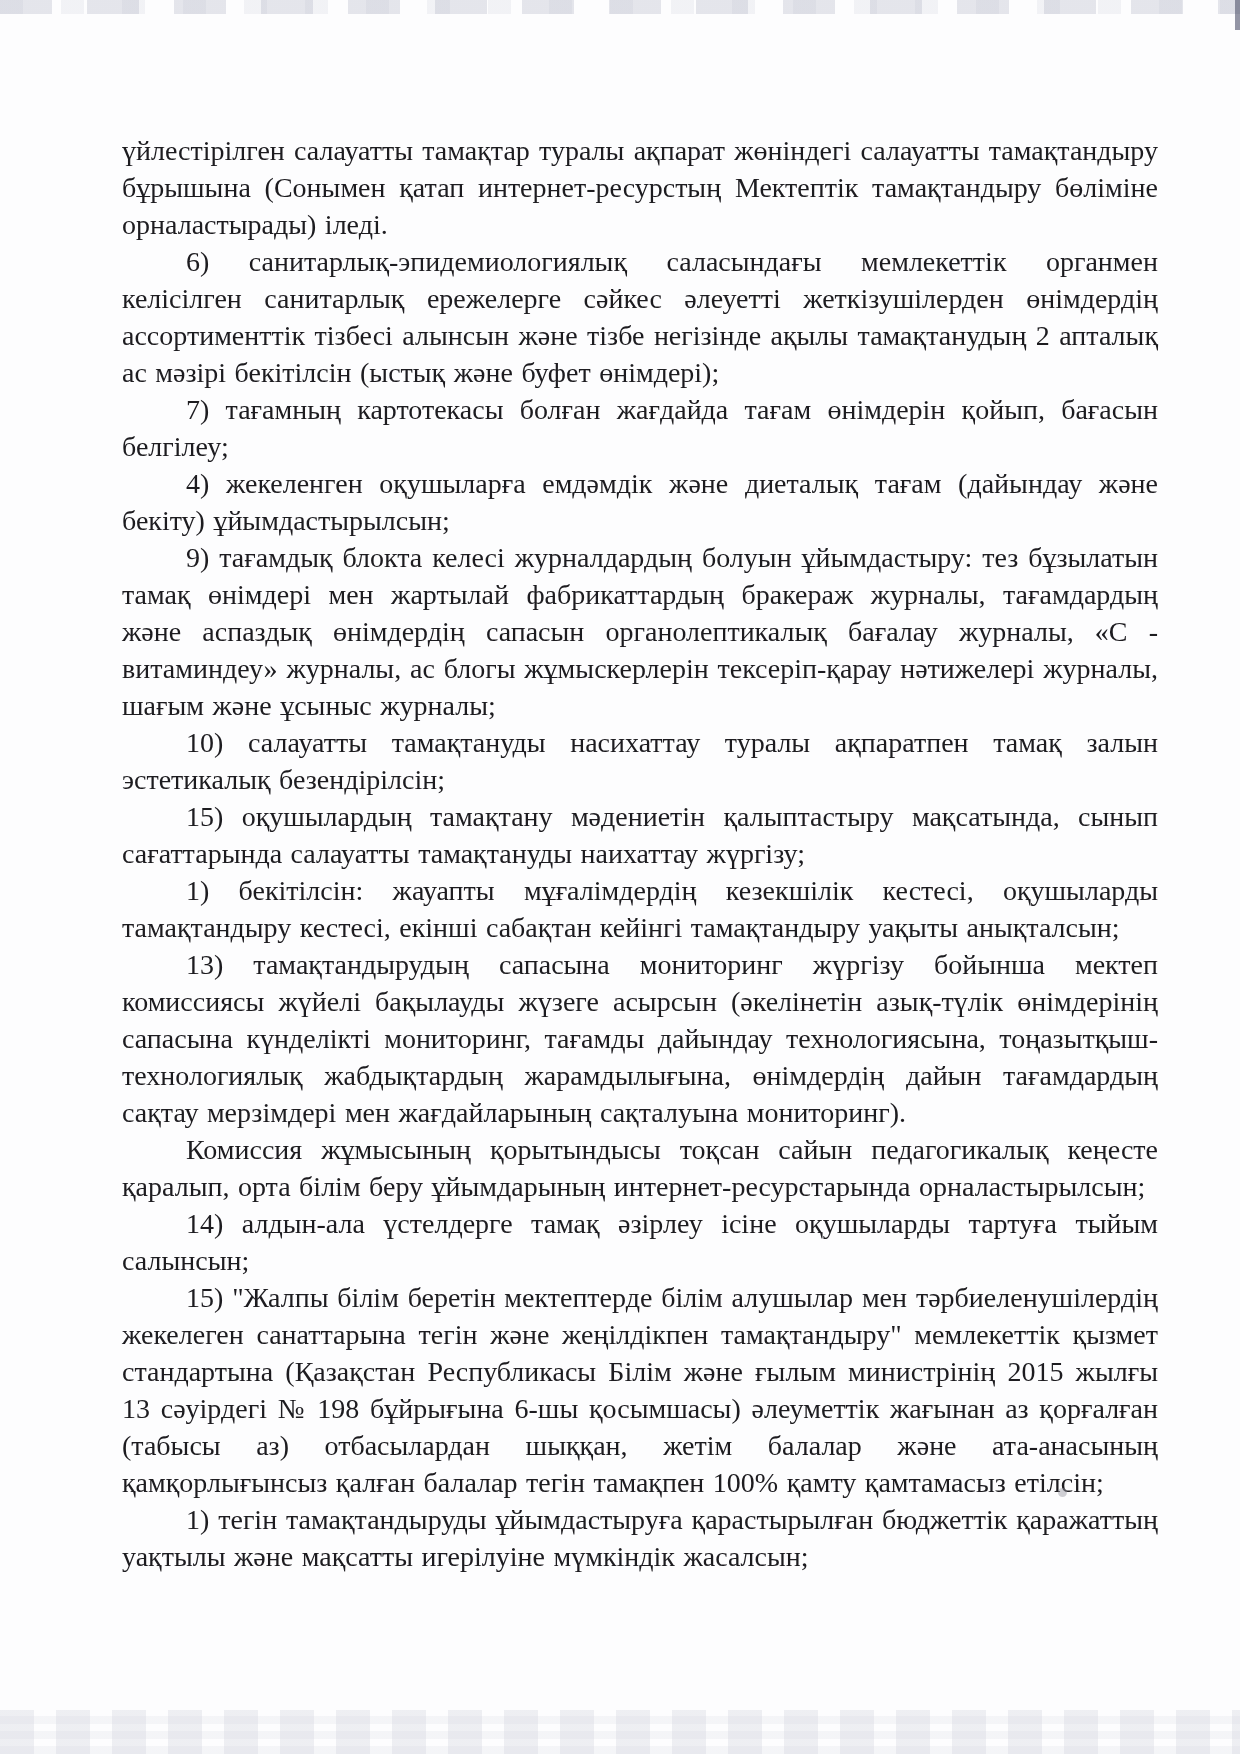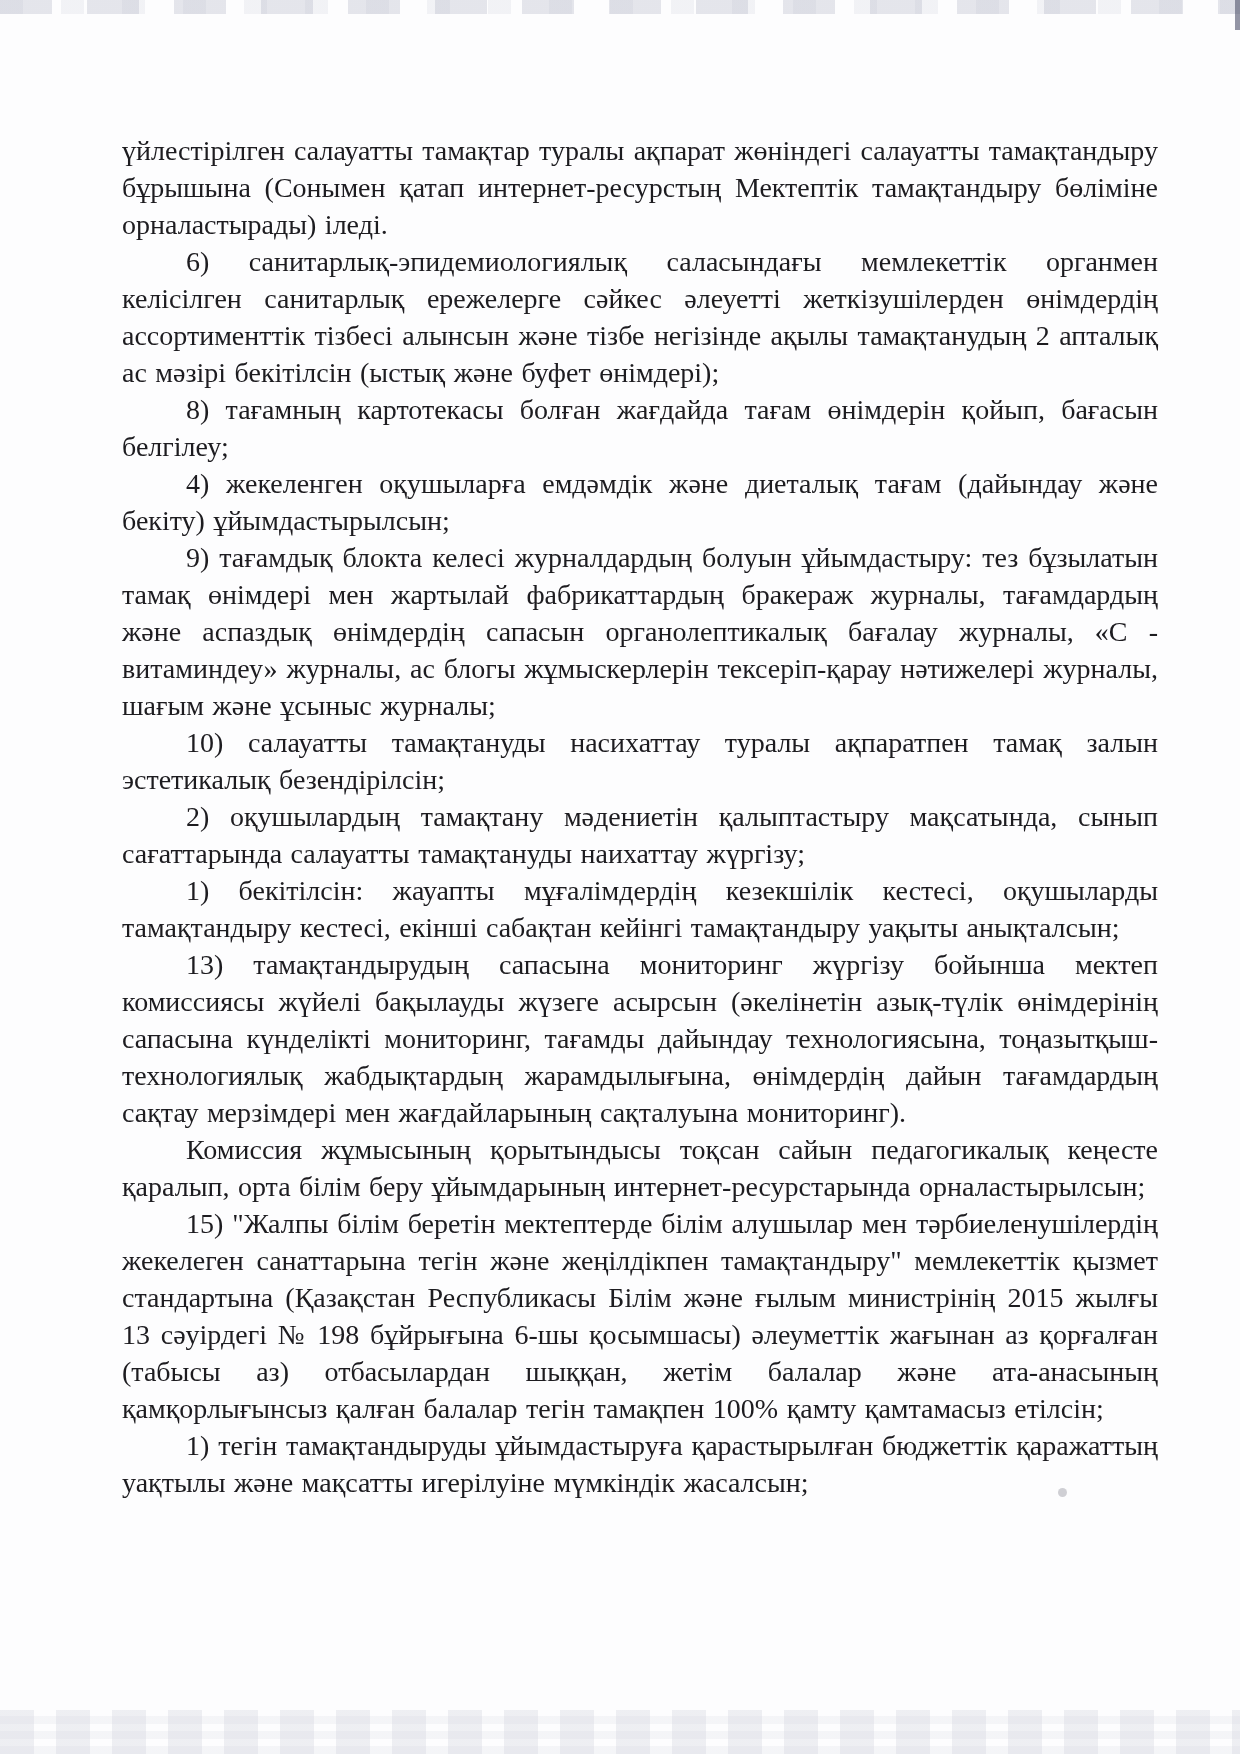--- a/index.html
+++ b/index.html
@@ -73,28 +73,29 @@
 <body>
 
 <div class="page">
 
   <div class="scan-artifact-top"></div>
   <div class="scan-corner-mark"></div>
 
   <div class="text-block">
     <p class="para first">үйлестірілген салауатты тамақтар туралы ақпарат жөніндегі салауатты тамақтандыру бұрышына (Сонымен қатап интернет-ресурстың Мектептік тамақтандыру бөліміне орналастырады) іледі.</p>
     <p class="para">6) санитарлық-эпидемиологиялық саласындағы мемлекеттік органмен келісілген санитарлық ережелерге сәйкес әлеуетті жеткізушілерден өнімдердің ассортименттік тізбесі алынсын және тізбе негізінде ақылы тамақтанудың 2 апталық ас мәзірі бекітілсін (ыстық және буфет өнімдері);</p>
-    <p class="para">8) тағамның картотекасы болған жағдайда тағам өнімдерін қойып, бағасын белгілеу;</p>
+    <p class="para">7) тағамның картотекасы болған жағдайда тағам өнімдерін қойып, бағасын белгілеу;</p>
     <p class="para">4) жекеленген оқушыларға емдәмдік және диеталық тағам (дайындау және бекіту) ұйымдастырылсын;</p>
     <p class="para">9) тағамдық блокта келесі журналдардың болуын ұйымдастыру: тез бұзылатын тамақ өнімдері мен жартылай фабрикаттардың бракераж журналы, тағамдардың және аспаздық өнімдердің сапасын органолептикалық бағалау журналы, «С - витаминдеу» журналы, ас блогы жұмыскерлерін тексеріп-қарау нәтижелері журналы, шағым және ұсыныс журналы;</p>
     <p class="para">10) салауатты тамақтануды насихаттау туралы ақпаратпен тамақ залын эстетикалық безендірілсін;</p>
-    <p class="para">2) оқушылардың тамақтану мәдениетін қалыптастыру мақсатында, сынып сағаттарында салауатты тамақтануды наихаттау жүргізу;</p>
+    <p class="para">15) оқушылардың тамақтану мәдениетін қалыптастыру мақсатында, сынып сағаттарында салауатты тамақтануды наихаттау жүргізу;</p>
     <p class="para">1) бекітілсін: жауапты мұғалімдердің кезекшілік кестесі,  оқушыларды тамақтандыру кестесі, екінші сабақтан кейінгі тамақтандыру уақыты анықталсын;</p>
     <p class="para">13) тамақтандырудың сапасына мониторинг жүргізу бойынша мектеп комиссиясы жүйелі бақылауды жүзеге асырсын (әкелінетін азық-түлік өнімдерінің сапасына күнделікті мониторинг, тағамды дайындау технологиясына, тоңазытқыш-технологиялық жабдықтардың жарамдылығына, өнімдердің дайын тағамдардың сақтау мерзімдері мен жағдайларының сақталуына мониторинг).</p>
     <p class="para">Комиссия жұмысының қорытындысы тоқсан сайын педагогикалық кеңесте қаралып, орта білім беру ұйымдарының интернет-ресурстарында орналастырылсын;</p>
+    <p class="para">14) алдын-ала үстелдерге тамақ әзірлеу ісіне оқушыларды тартуға тыйым салынсын;</p>
     <p class="para">15) "Жалпы білім беретін мектептерде білім алушылар мен тәрбиеленушілердің жекелеген санаттарына тегін және жеңілдікпен тамақтандыру" мемлекеттік қызмет стандартына (Қазақстан Республикасы Білім және ғылым министрінің 2015 жылғы  13 сәуірдегі № 198 бұйрығына 6-шы қосымшасы) әлеуметтік жағынан аз қорғалған (табысы аз) отбасылардан шыққан, жетім балалар және ата-анасының қамқорлығынсыз қалған балалар тегін тамақпен 100% қамту қамтамасыз етілсін;</p>
     <p class="para">1) тегін тамақтандыруды ұйымдастыруға қарастырылған бюджеттік қаражаттың уақтылы және мақсатты игерілуіне мүмкіндік жасалсын;</p>
   </div>
 
   <div class="scan-dot"></div>
   <div class="scan-artifact-bottom"></div>
 
 </div>
 
 </body></html>

